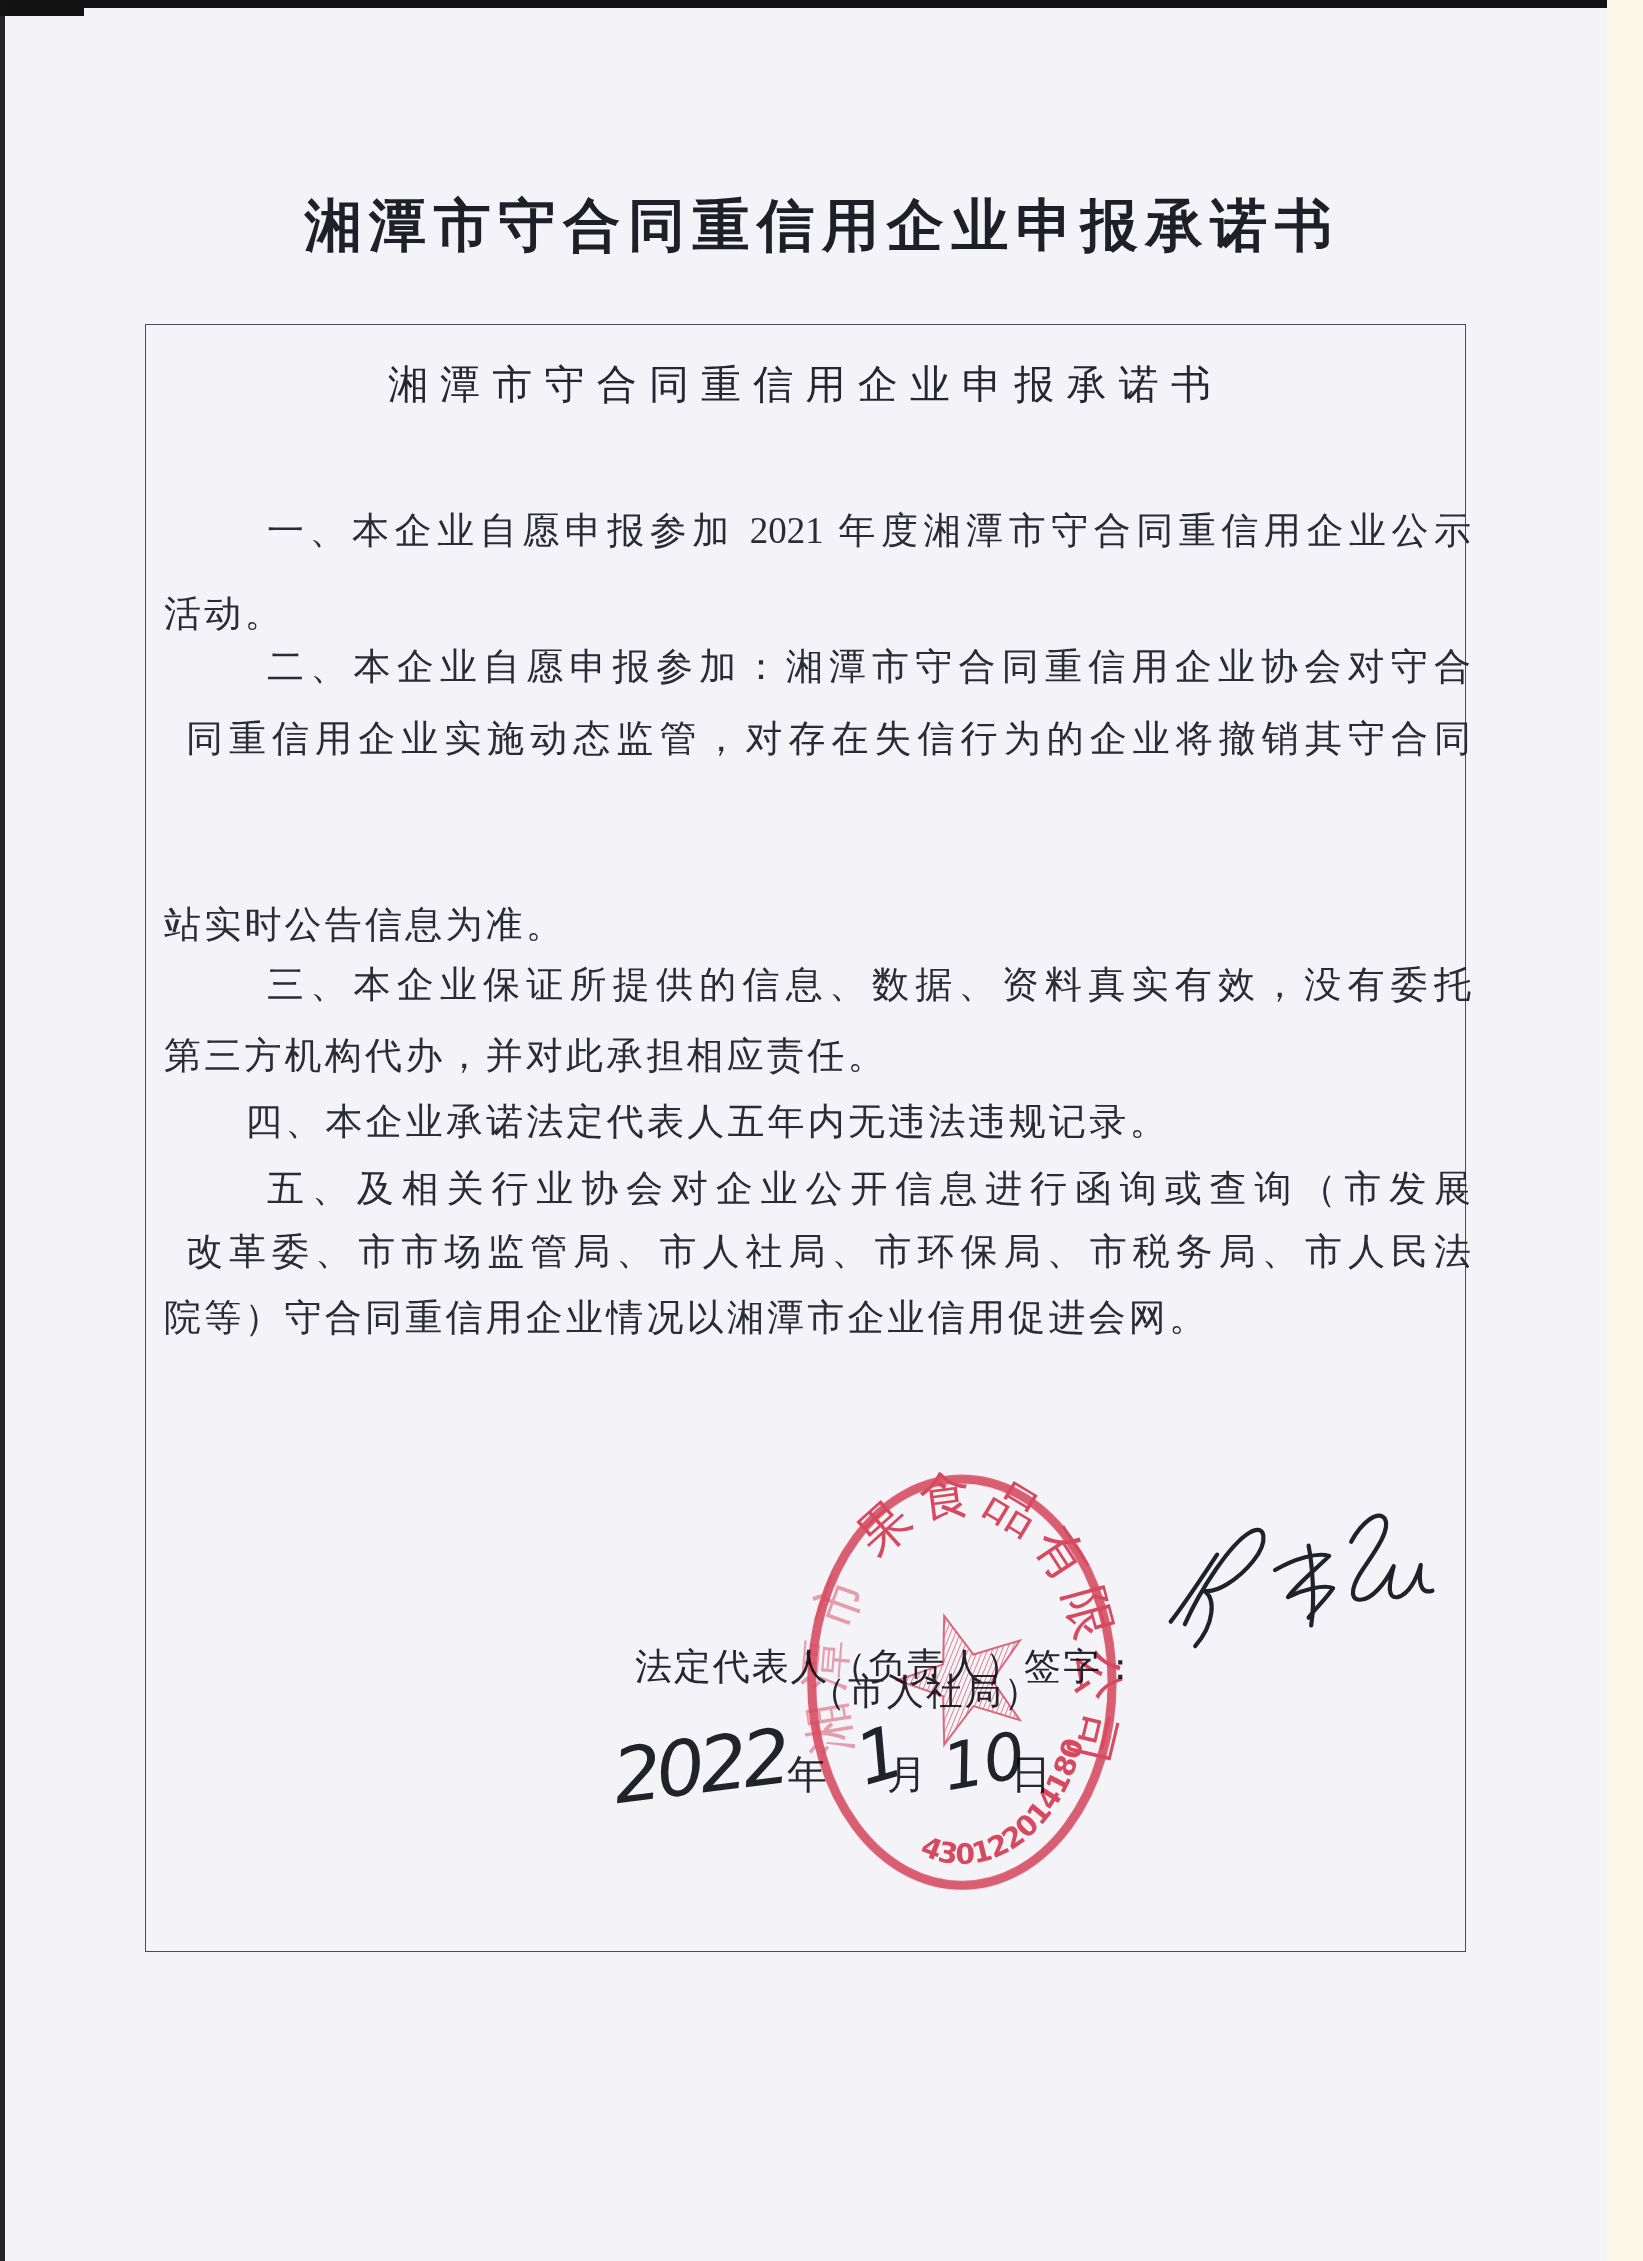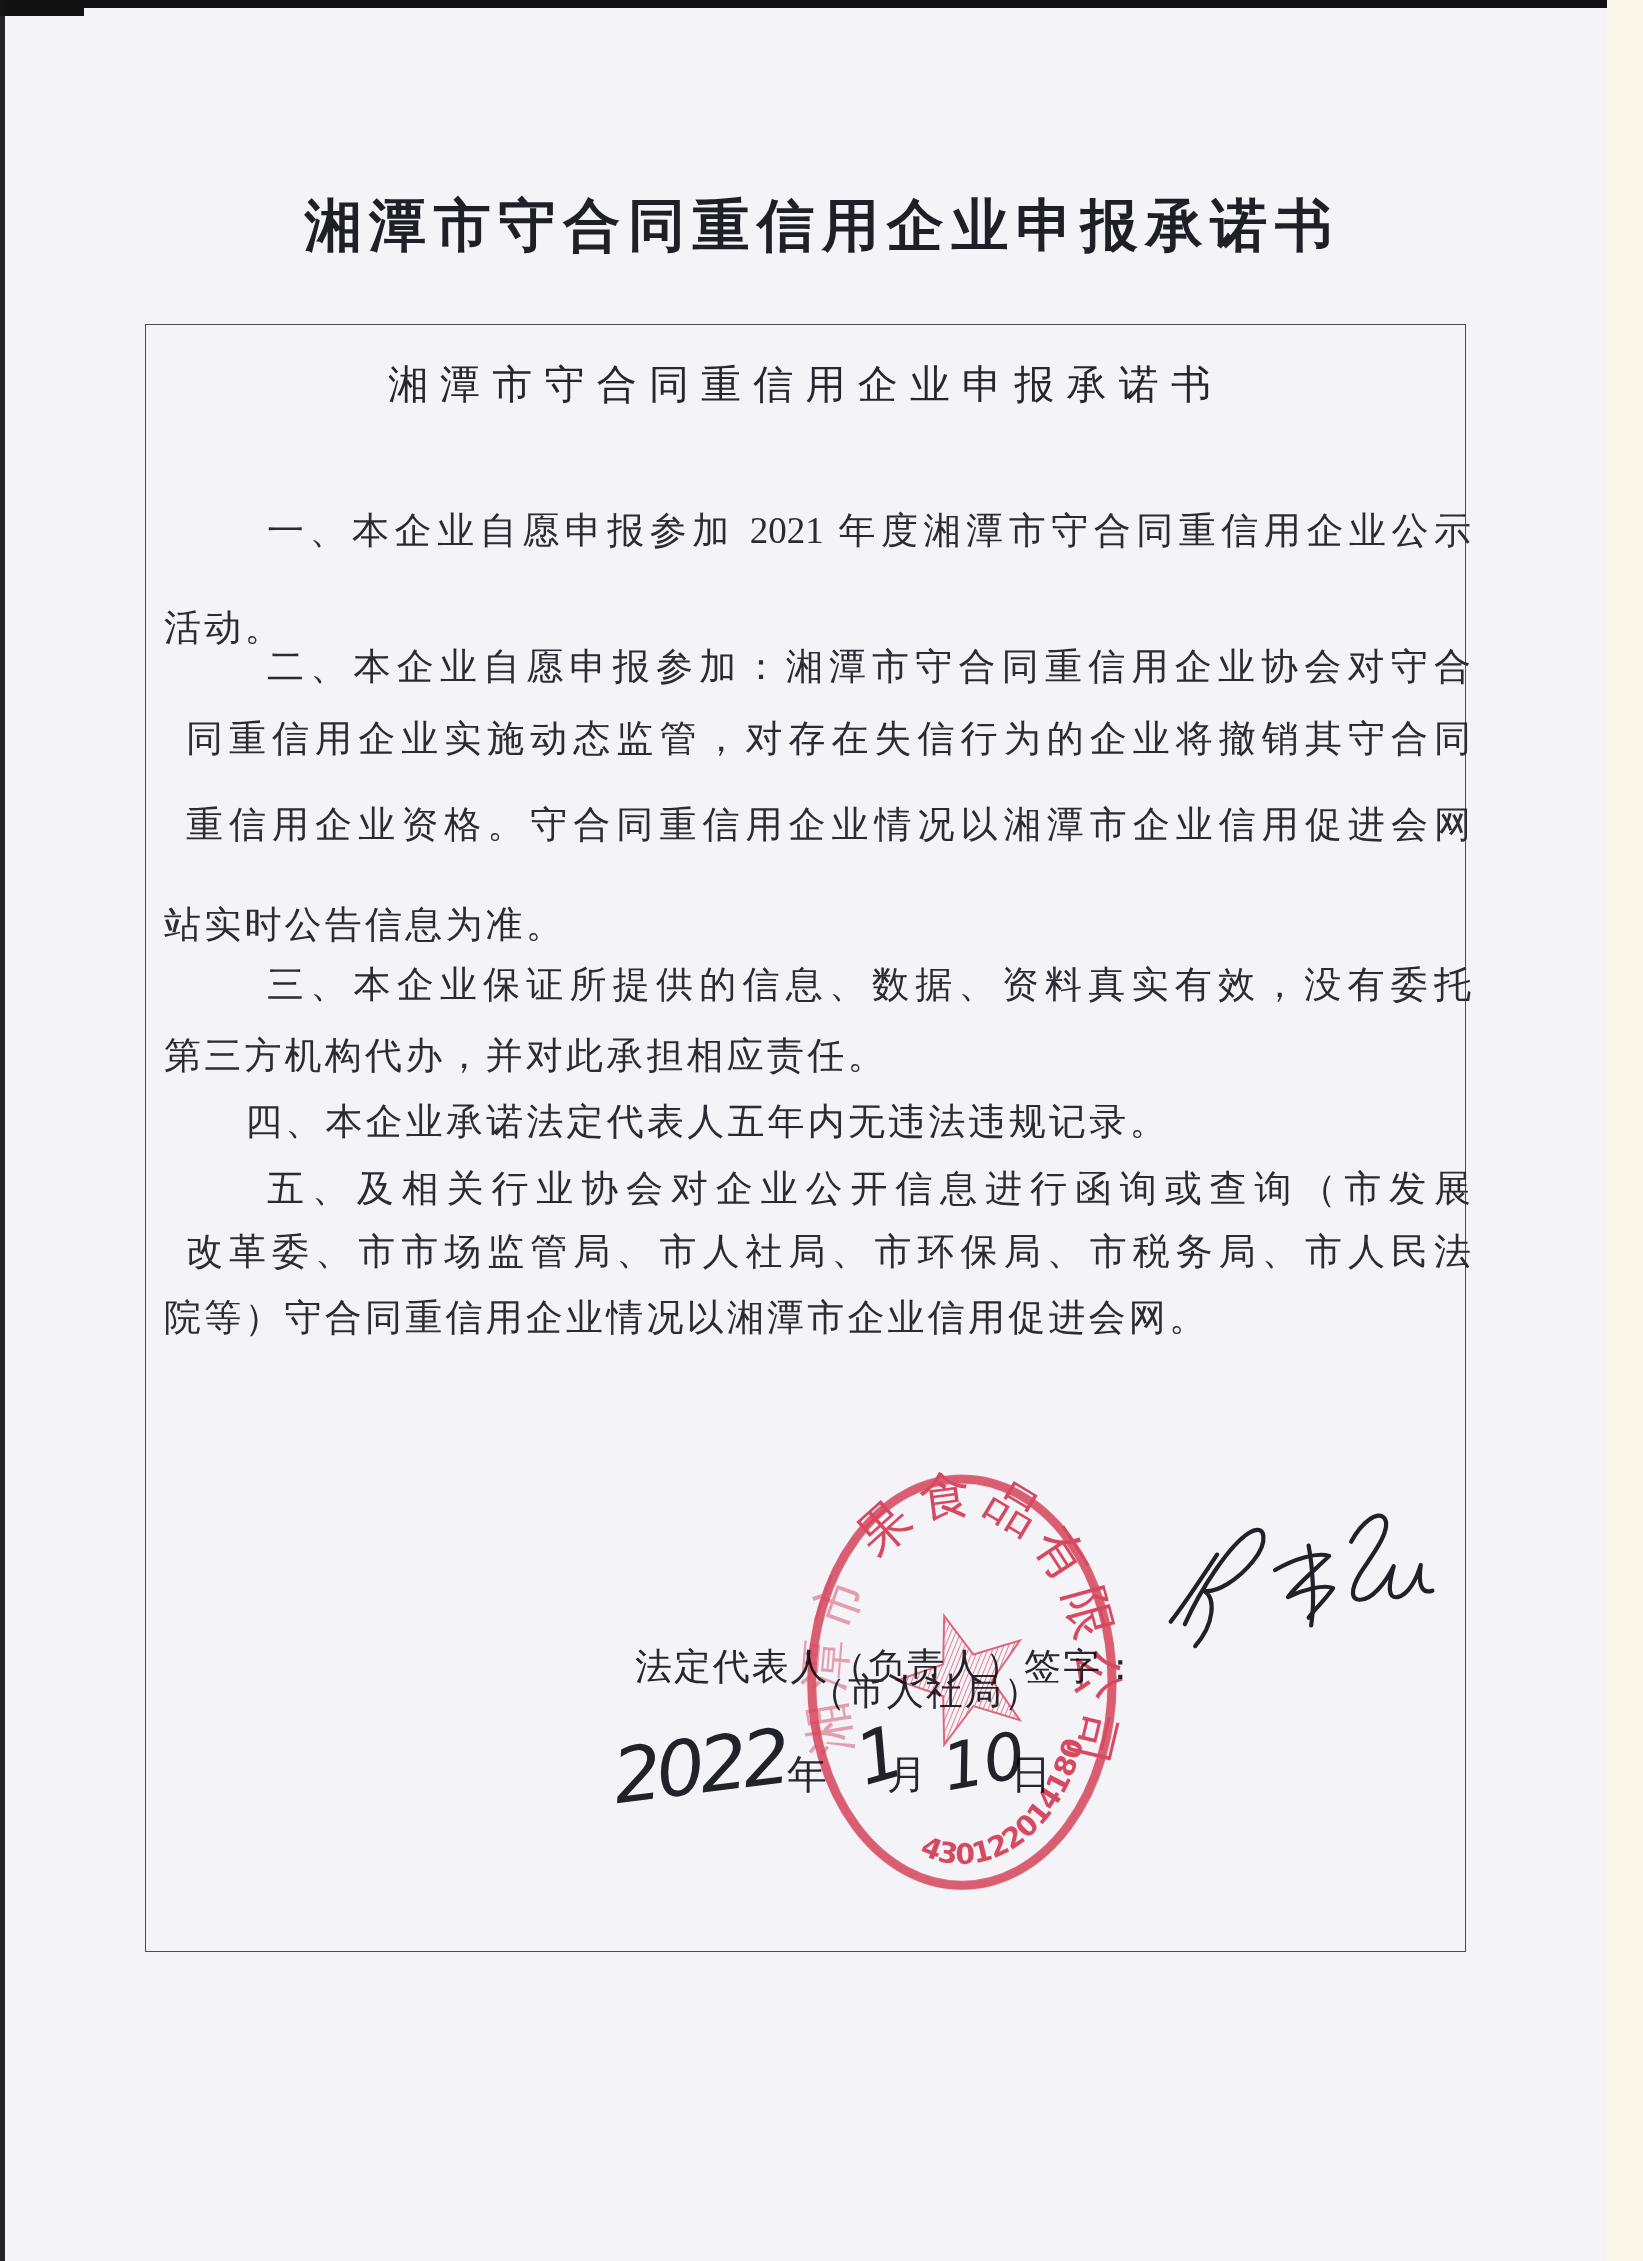--- a/index.html
+++ b/index.html
@@ -60,24 +60,23 @@
   <div class="edge-top-corner"></div>
   <div class="edge-left"></div>
   <div class="edge-right"></div>
 
   <h1 class="main-title">湘潭市守合同重信用企业申报承诺书</h1>
 
   <div class="content-box">
     <div class="box-title">湘潭市守合同重信用企业申报承诺书</div>
 
     <div class="bl ind just" style="top:184px">一、本企业自愿申报参加 2021 年度湘潭市守合同重信用企业公示</div>
-    <div class="bl" style="top:281px">活动。</div>
+    <div class="bl" style="top:267px">活动。</div>
     <div class="bl ind just" style="top:320px">二、本企业自愿申报参加：湘潭市守合同重信用企业协会对守合</div>
     <div class="bl just" style="top:392px">同重信用企业实施动态监管，对存在失信行为的企业将撤销其守合同</div>
-    <div class="bl just" style="top:478px">重信用企业资格。守合同重信用企业情况以湘潭市企业信用促进会网</div>
     <div class="bl" style="top:578px">站实时公告信息为准。</div>
     <div class="bl ind just" style="top:638px">三、本企业保证所提供的信息、数据、资料真实有效，没有委托</div>
     <div class="bl" style="top:709px">第三方机构代办，并对此承担相应责任。</div>
     <div class="bl ind" style="top:775px">四、本企业承诺法定代表人五年内无违法违规记录。</div>
     <div class="bl ind just" style="top:842px">五、及相关行业协会对企业公开信息进行函询或查询（市发展</div>
     <div class="bl just" style="top:905px">改革委、市市场监管局、市人社局、市环保局、市税务局、市人民法</div>
     <div class="bl" style="top:971px">院等）守合同重信用企业情况以湘潭市企业信用促进会网。</div>
 
     <div class="sig-label">法定代表人（负责人）签字：</div>
     <div class="seal-note">（市人社局）</div>

